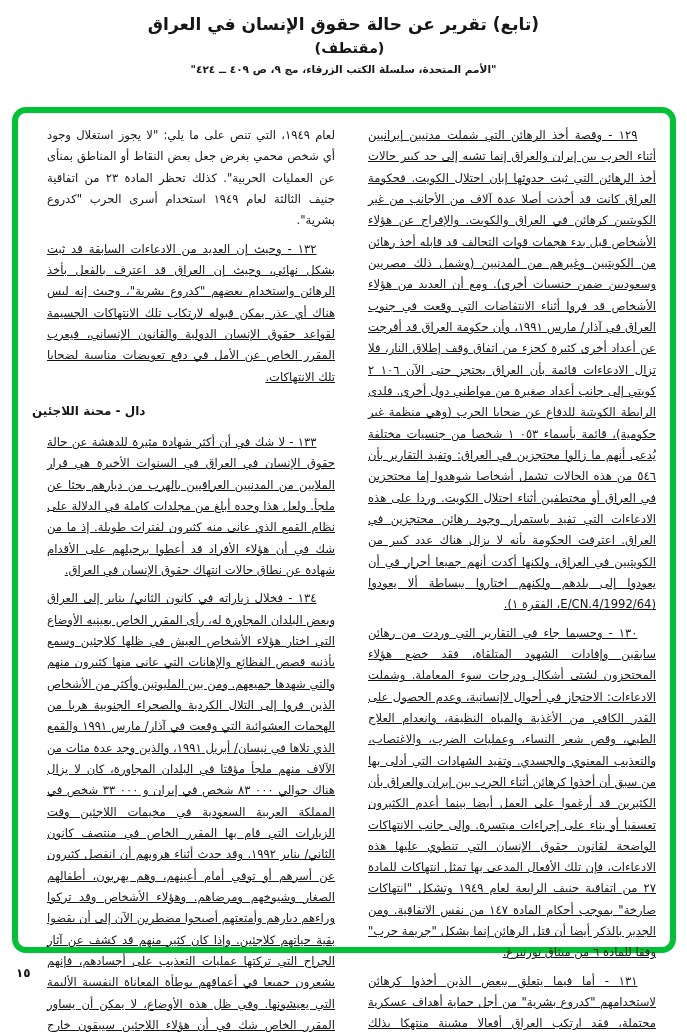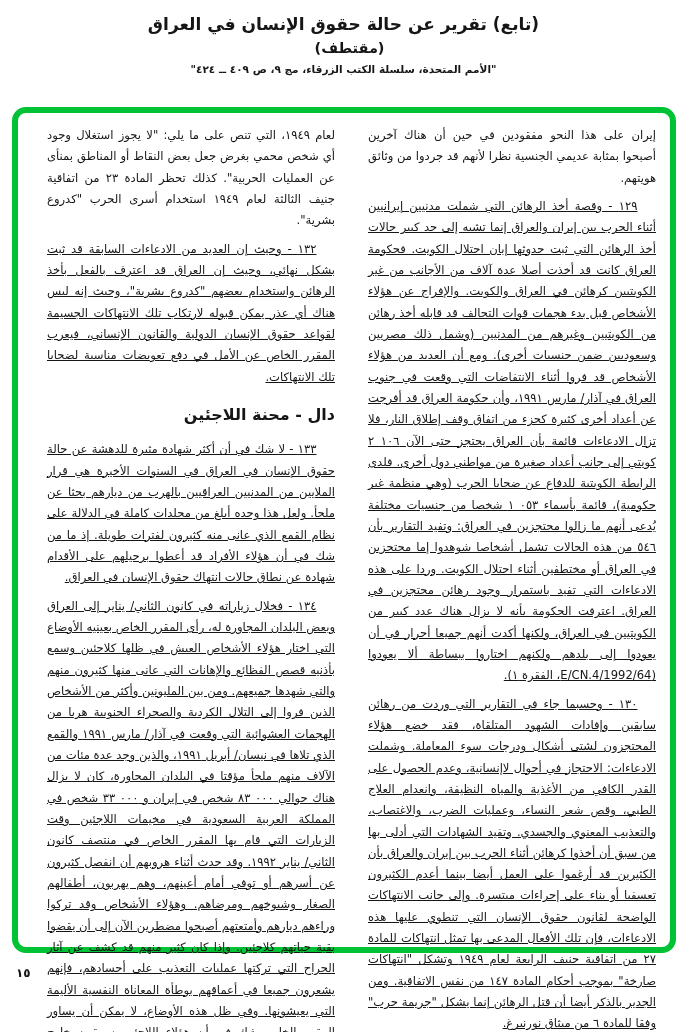--- a/index.html
+++ b/index.html
@@ -60,22 +60,22 @@
     flex: 1 1 0;
     font-size: 11.6px;
     line-height: 1.84;
     text-align: justify;
     text-justify: inter-word;
   }
   .col p { margin: 0 0 7px 15px; }
   .col p.indent { text-indent: 1.6em; text-decoration: underline; }
   .section-heading {
     font-weight: bold;
-    text-align: right;
-    font-size: 16px;
+    text-align: left;
+    font-size: 12px;
     margin: 12px 0 10px 0;
   }
   .page-number {
     position: absolute;
     top: 966px;
     left: 0;
     width: 100%;
     text-align: left;
     font-size: 12px;
     font-weight: bold;
@@ -90,21 +90,20 @@
   <div class="doc-header">
     <div class="doc-title">(تابع) تقرير عن حالة حقوق الإنسان في العراق</div>
     <div class="doc-subtitle">(مقتطف)</div>
     <div class="doc-source">"الأمم المتحدة، سلسلة الكتب الزرقاء، مج ٩، ص ٤٠٩ ــ ٤٢٤"</div>
   </div>
 
   <div class="green-box">
     <div class="columns">
 
       <div class="col">
-        <p>إيران على هذا النحو مفقودين في حين أن هناك آخرين أصبحوا بمثابة عديمي الجنسية نظرا لأنهم قد جردوا من وثائق هويتهم.</p>
         <p class="indent">١٢٩ - وقصة أخذ الرهائن التي شملت مدنيين إيرانيين أثناء الحرب بين إيران والعراق إنما تشبه إلى حد كبير حالات أخذ الرهائن التي ثبت حدوثها إبان احتلال الكويت. فحكومة العراق كانت قد أخذت أصلا عدة آلاف من الأجانب من غير الكويتيين كرهائن في العراق والكويت. والإفراج عن هؤلاء الأشخاص قبل بدء هجمات قوات التحالف قد قابله أخذ رهائن من الكويتيين وغيرهم من المدنيين (وشمل ذلك مصريين وسعوديين ضمن جنسيات أخرى). ومع أن العديد من هؤلاء الأشخاص قد فروا أثناء الانتفاضات التي وقعت في جنوب العراق في آذار/ مارس ١٩٩١، وأن حكومة العراق قد أفرجت عن أعداد أخرى كثيرة كجزء من اتفاق وقف إطلاق النار، فلا تزال الادعاءات قائمة بأن العراق يحتجز حتى الآن ٢&nbsp;١٠٦ كويتي إلى جانب أعداد صغيرة من مواطني دول أخرى. فلدى الرابطة الكويتية للدفاع عن ضحايا الحرب (وهي منظمة غير حكومية)، قائمة بأسماء ١&nbsp;٠٥٣ شخصا من جنسيات مختلفة يُدعى أنهم ما زالوا محتجزين في العراق: وتفيد التقارير بأن ٥٤٦ من هذه الحالات تشمل أشخاصا شوهدوا إما محتجزين في العراق أو مختطفين أثناء احتلال الكويت. وردا على هذه الادعاءات التي تفيد باستمرار وجود رهائن محتجزين في العراق. اعترفت الحكومة بأنه لا يزال هناك عدد كبير من الكويتيين في العراق، ولكنها أكدت أنهم جميعا أحرار في أن يعودوا إلى بلدهم ولكنهم اختاروا ببساطة ألا يعودوا (E/CN.4/1992/64، الفقرة ١).</p>
         <p class="indent">١٣٠ - وحسبما جاء في التقارير التي وردت من رهائن سابقين وإفادات الشهود المتلقاة، فقد خضع هؤلاء المحتجزون لشتى أشكال ودرجات سوء المعاملة. وشملت الادعاءات: الاحتجاز في أحوال لاإنسانية، وعدم الحصول على القدر الكافي من الأغذية والمياه النظيفة، وانعدام العلاج الطبي، وقص شعر النساء، وعمليات الضرب، والاغتصاب، والتعذيب المعنوي والجسدي. وتفيد الشهادات التي أدلى بها من سبق أن أخذوا كرهائن أثناء الحرب بين إيران والعراق بأن الكثيرين قد أرغموا على العمل أيضا بينما أعدم الكثيرون تعسفيا أو بناء على إجراءات مبتسرة. وإلى جانب الانتهاكات الواضحة لقانون حقوق الإنسان التي تنطوي عليها هذه الادعاءات، فإن تلك الأفعال المدعى بها تمثل انتهاكات للمادة ٢٧ من اتفاقية جنيف الرابعة لعام ١٩٤٩ وتشكل "انتهاكات صارخة" بموجب أحكام المادة ١٤٧ من نفس الاتفاقية. ومن الجدير بالذكر أيضا أن قتل الرهائن إنما يشكل "جريمة حرب" وفقا للمادة ٦ من ميثاق نورنبرغ.</p>
         <p class="indent">١٣١ - أما فيما يتعلق ببعض الذين أخذوا كرهائن لاستخدامهم "كدروع بشرية" من أجل حماية أهداف عسكرية محتملة، فقد ارتكب العراق أفعالا مشينة منتهكا بذلك مجموعة من قواعد حقوق الإنسان والمادة ٢٨ من اتفاقية جنيف الرابعة</p>
       </div>
 
       <div class="col">
         <p>لعام ١٩٤٩، التي تنص على ما يلي: "لا يجوز استغلال وجود أي شخص محمي بغرض جعل بعض النقاط أو المناطق بمنأى عن العمليات الحربية". كذلك تحظر المادة ٢٣ من اتفاقية جنيف الثالثة لعام ١٩٤٩ استخدام أسرى الحرب "كدروع بشرية".</p>
         <p class="indent">١٣٢ - وحيث إن العديد من الادعاءات السابقة قد ثبت بشكل نهائي، وحيث إن العراق قد اعترف بالفعل بأخذ الرهائن واستخدام بعضهم "كدروع بشرية"، وحيث إنه ليس هناك أي عذر يمكن قبوله لارتكاب تلك الانتهاكات الجسيمة لقواعد حقوق الإنسان الدولية والقانون الإنساني، فيعرب المقرر الخاص عن الأمل في دفع تعويضات مناسبة لضحايا تلك الانتهاكات.</p>
         <div class="section-heading">دال - محنة اللاجئين</div>
         <p class="indent">١٣٣ - لا شك في أن أكثر شهادة مثيرة للدهشة عن حالة حقوق الإنسان في العراق في السنوات الأخيرة هي قرار الملايين من المدنيين العراقيين بالهرب من ديارهم بحثا عن ملجأ. ولعل هذا وحده أبلغ من مجلدات كاملة في الدلالة على نظام القمع الذي عانى منه كثيرون لفترات طويلة. إذ ما من شك في أن هؤلاء الأفراد قد أعطوا برحيلهم على الأقدام شهادة عن نطاق حالات انتهاك حقوق الإنسان في العراق.</p>

